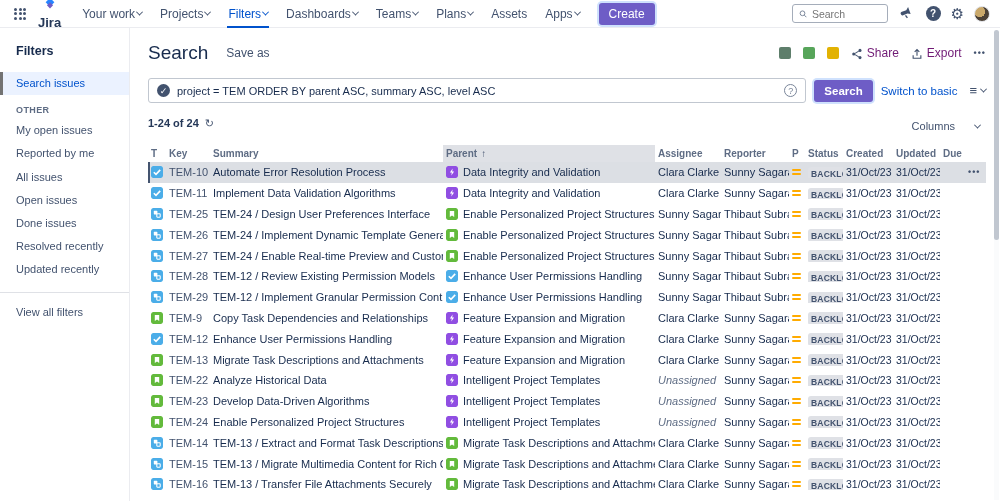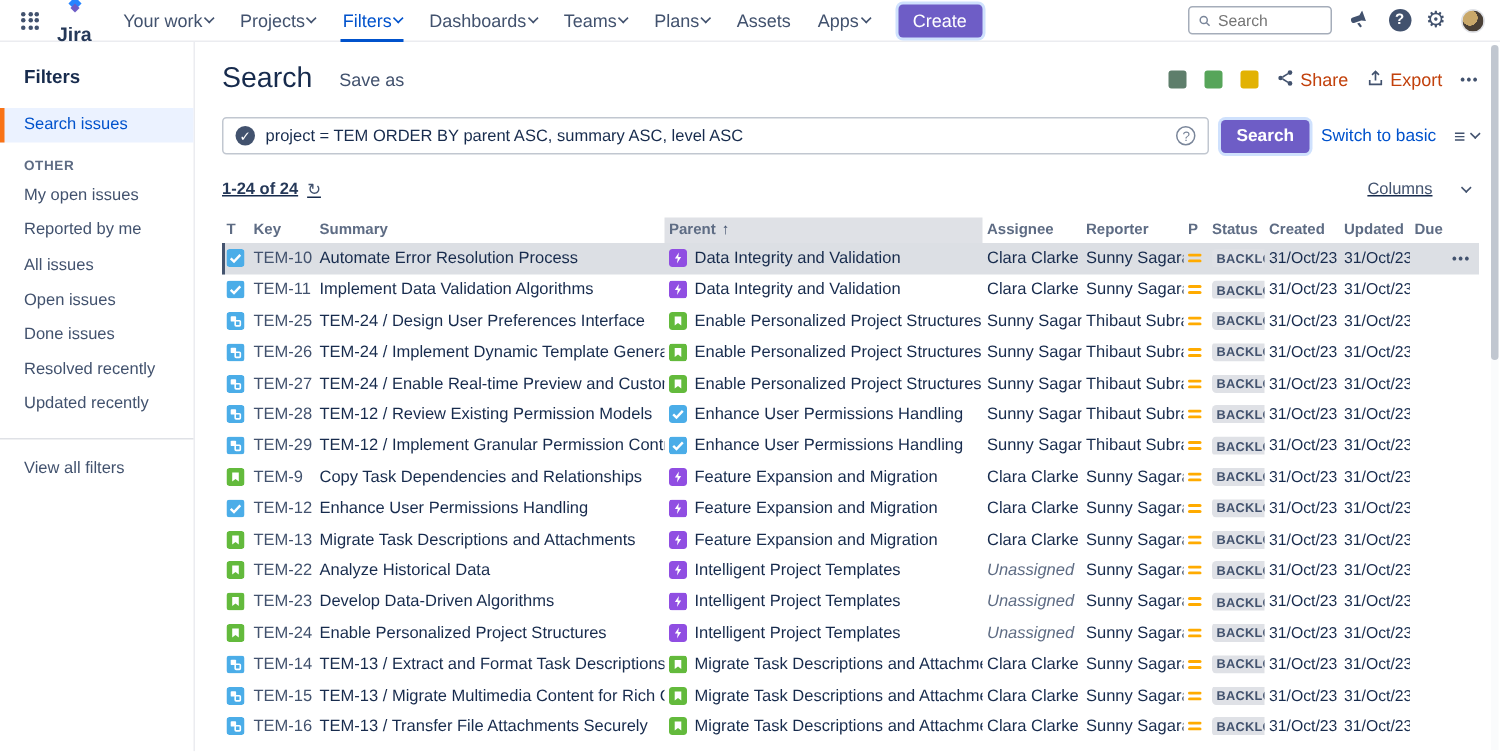--- a/index.html
+++ b/index.html
@@ -25,46 +25,46 @@
   .icon-btn { display:flex; align-items:center; justify-content:center; width:18px; height:18px; cursor:pointer; color:#42526E; }
   .help-circle { width:15px; height:15px; border-radius:50%; background:#42526E; color:#fff; font-size:10px; font-weight:bold; display:flex; align-items:center; justify-content:center; }
   .gear { font-size:15px; color:#42526E; line-height:1; }
   .avatar { width:16px; height:16px; border-radius:50%; background:radial-gradient(circle at 35% 35%, #C9A86A 0 40%, #4A4036 41%); border:1px solid #DFE1E6; }
 
   
   .shell { display:flex; height:473px; }
   .sidebar { width:130px; border-right:1px solid #EBECF0; padding-top:16px; flex-shrink:0; }
   .sb-title { font-size:12.5px; font-weight:bold; color:#172B4D; padding:0 16px; margin-bottom:14px; }
   .sb-item { font-size:11px; color:#42526E; padding:5px 16px; cursor:pointer; line-height:1.2; }
-  .sb-item.selected { background:#EBF2FF; color:#0052CC; border-left:3px solid #f97316; padding-left:13px; }
+  .sb-item.selected { background:#EBF2FF; color:#0052CC; border-left:3px solid #737373; padding-left:13px; }
   .sb-section { font-size:9px; font-weight:bold; color:#5E6C84; letter-spacing:.4px; padding:10px 16px 4px; }
   .sb-divider { border-top:1px solid #DFE1E6; margin:10px 0 8px; }
 
   .main { flex:1; padding:14px 14px 0 18px; overflow:hidden; }
   .main-header { display:flex; align-items:center; }
   .page-title { font-size:19px; font-weight:500; color:#172B4D; }
   .save-as { font-size:12px; color:#42526E; margin-left:18px; cursor:pointer; }
   .header-actions { margin-left:auto; display:flex; align-items:center; gap:12px; }
   .mini-app { width:12px; height:12px; border-radius:2px; cursor:pointer; }
-  .action-link { display:flex; align-items:flex-start; gap:4px; font-size:12px; color:#c2410c; cursor:pointer; }
+  .action-link { display:flex; align-items:flex-end; gap:4px; font-size:12px; color:#701a75; cursor:pointer; }
   .meatballs { font-size:9px; letter-spacing:1px; color:#42526E; cursor:pointer; font-weight:bold; }
 
   
   .query-bar { display:flex; align-items:center; gap:8px; margin-top:14px; }
   .jql-input { flex:1; display:flex; align-items:center; gap:7px; border:1px solid #C1C7D0; border-radius:3px; height:25px; padding:0 8px; }
   .jql-ok { width:13px; height:13px; border-radius:50%; background:#42526E; color:#fff; font-size:9px; display:flex; align-items:center; justify-content:center; flex-shrink:0; }
   .jql-text { font-size:11px; color:#172B4D; flex:1; white-space:nowrap; overflow:hidden; }
   .jql-help { width:13px; height:13px; border-radius:50%; border:1px solid #7A869A; color:#7A869A; font-size:9px; display:flex; align-items:center; justify-content:center; cursor:pointer; flex-shrink:0; }
   .search-btn { background:#6E5DC6; color:#fff; border:none; border-radius:3px; font-size:11.5px; font-weight:bold; padding:5px 10px; cursor:pointer; box-shadow:0 0 0 2px #CFE1FD; font-family:inherit; }
   .switch-basic { font-size:11.5px; color:#0052CC; cursor:pointer; white-space:nowrap; }
   .listmenu { display:flex; align-items:center; gap:4px; color:#42526E; cursor:pointer; margin-left:4px; }
   .listmenu .bars { font-size:13px; font-weight:bold; }
 
   
-  .results-bar { display:flex; align-items:center; margin-top:14px;text-decoration:underline; }
+  .results-bar { display:flex; align-items:flex-start; margin-top:14px; }
   .count { font-size:11px; font-weight:bold; color:#253858; }
   .refresh { margin-left:6px; color:#42526E; font-size:11px; cursor:pointer; }
   .columns-btn { margin-left:auto; display:flex; align-items:center; gap:20px; font-size:11px; color:#42526E; cursor:pointer; padding:3px 6px; border-radius:3px; }
 
   
   .grid { display:grid; grid-template-columns:18px 44px 233px 212px 66px 68px 16px 38px 50px 47px 25px 20px; align-items:center; }
   .tbl { margin-top:10px; }
   .tbl-head { height:17px; font-size:10px; font-weight:bold; color:#5E6C84; }
   .tbl-head .cell { padding:0 3px; white-space:nowrap; }
   .tbl-head .cell.sorted { background:#DFE1E6; height:17px; display:flex; align-items:center; }

